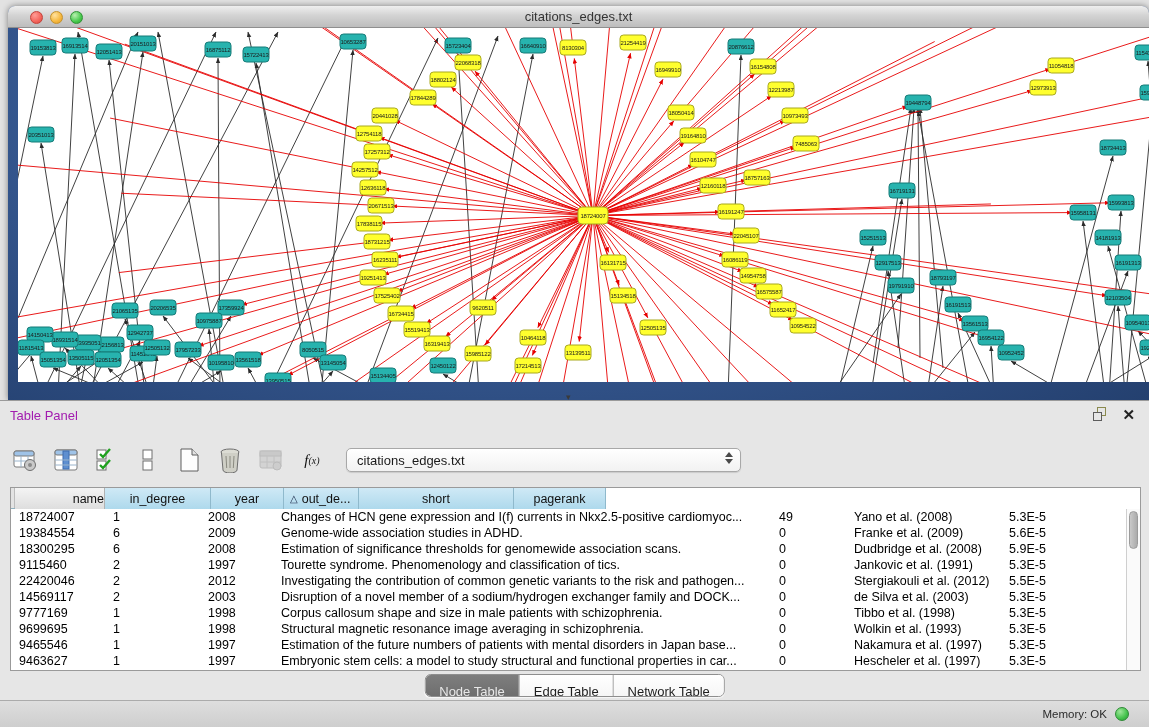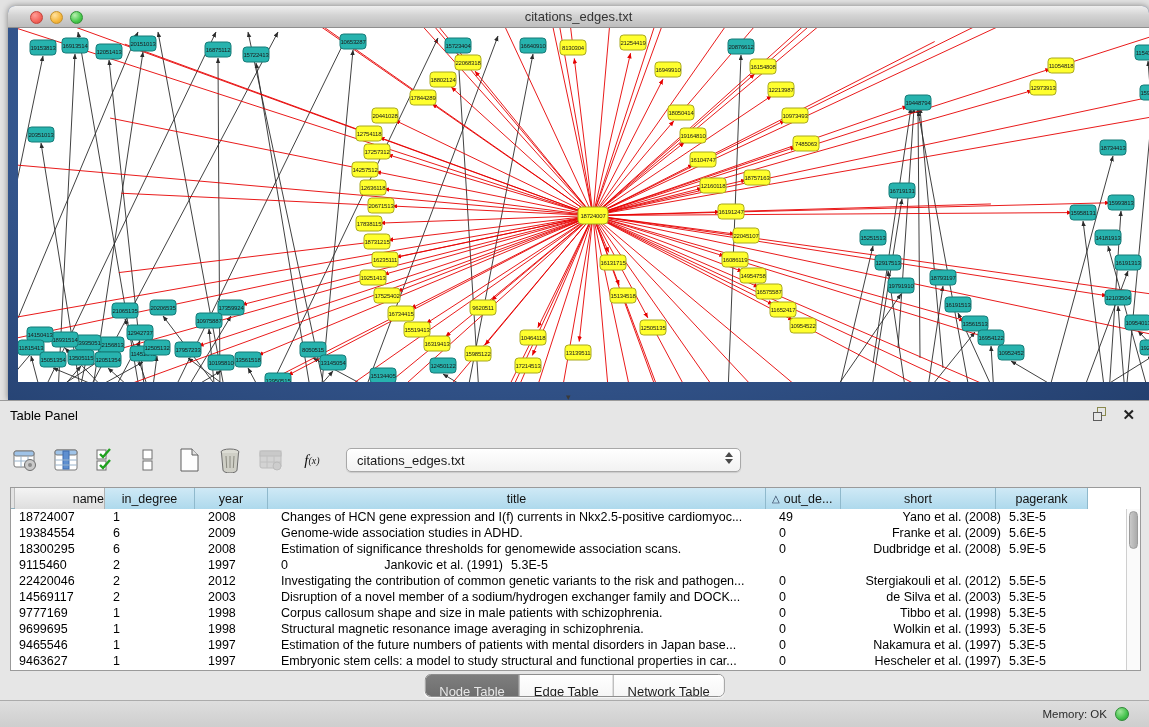--- a/index.html
+++ b/index.html
@@ -21,21 +21,21 @@
   .er { stroke:#e60000; stroke-width:.9; }
   .eb { stroke:#2b2b2b; stroke-width:.9; }
   .nt { fill:#27b3ae; stroke:#157a77; stroke-width:1; }
   .ny { fill:#ffff2e; stroke:#a8a81f; stroke-width:1; }
   .nl { font-size:6px; fill:#1c1c1c; text-anchor:middle; letter-spacing:-.2px; font-family:"Liberation Sans",sans-serif; }
   #splitter-handle { position:absolute; left:566px; top:392px; font-size:9px; color:#3a3a3a; z-index:5; }
   
   #table-panel { position:absolute; left:0; top:400px; width:1149px; height:300px;
     background:#e6e6e6; border-top:1px solid #9a9a9a; }
   #panel-header { position:absolute; left:0; top:0; right:0; height:30px; }
-  #panel-title { position:absolute; left:10px; top:7px; font-size:13px; color:#000000; }
+  #panel-title { position:absolute; left:10px; top:7px; font-size:13px; color:#a21caf; }
   #panel-header-icons { position:absolute; right:14px; top:6px; display:flex; gap:14px; align-items:center; }
   #float-icon { position:relative; width:15px; height:15px; }
   #float-icon .sq1 { position:absolute; left:4px; top:0; width:9px; height:9px; border:1.5px solid #8a8a4e; background:transparent; }
   #float-icon .sq2 { position:absolute; left:0; top:5px; width:9px; height:9px; border:1.5px solid #5c5c5c; background:#e6e6e6; }
   #close-icon { font-size:15px; font-weight:bold; color:#222; line-height:15px; }
   
   #toolbar { position:absolute; left:10px; top:40px; right:10px; height:38px; display:flex; align-items:center; gap:11px; }
   .tool-btn { width:30px; height:30px; display:flex; align-items:center; justify-content:center; }
   .fx { font-size:15px; color:#111; font-style:italic; font-family:"Liberation Serif",serif; }
   .fx small { font-size:10px; }
@@ -47,26 +47,26 @@
   #select-arrows .up { border-bottom:5px solid #4a4a4a; }
   #select-arrows .dn { border-top:5px solid #4a4a4a; }
   
   #grid { position:absolute; left:10px; top:86px; width:1131px; height:184px; background:#ffffff; border:1px solid #9a9a9a; }
   #grid-header { display:flex; height:21px; border-bottom:1px solid #8fb0bf; }
   .hcell { height:21px; font-size:12.5px; color:#111; display:flex; align-items:center; justify-content:center;
     background:linear-gradient(#cfe9f6,#aed9ec); border-right:1px solid #8fb9cc; overflow:hidden; white-space:nowrap; }
   .hcell.gray { background:linear-gradient(#f4f4f4,#dedede); border-right:1px solid #b2b2b2;justify-content:flex-end; }
   .hcell.filler { background:#ffffff; border-right:none; flex:1; }
   #gutter { width:4px; background:#e3e3e3; border-right:1px solid #bcbcbc; height:100%; }
-  .c0{width:90px;} .c1{width:90px;} .c2{width:73px;} .c3{width:498px;} .c4{width:75px; justify-content:flex-start; padding-left:6px;} .c5{width:155px;} .c6{width:92px;}
+  .c0{width:90px;} .c1{width:106px;} .c2{width:73px;} .c3{width:498px;} .c4{width:75px; justify-content:flex-start; padding-left:6px;} .c5{width:155px;} .c6{width:92px;}
   .sort-glyph { font-size:10px; color:#1c2a4a; margin-right:4px; }
   #grid-body { position:absolute; left:0; top:21px; right:14px; bottom:0; overflow:hidden; }
   .trow { display:flex; height:16px; align-items:center; }
   .tcell { font-size:12.5px; color:#000; padding-left:8px; overflow:hidden; white-space:nowrap; height:16px; line-height:16px; }
-  .tcell.b0{width:94px;} .tcell.b1{width:95px;} .tcell.b2{width:73px;} .tcell.b3{width:498px;} .tcell.b4{width:75px;} .tcell.b5{width:155px;text-align:right;} .tcell.b6{width:92px;}
+  .tcell.b0{width:94px;} .tcell.b1{width:95px;} .tcell.b2{width:73px;} .tcell.b3{width:498px;} .tcell.b4{width:75px;} .tcell.b5{width:155px;} .tcell.b6{width:92px;}
   #vscroll { position:absolute; right:0; top:21px; bottom:0; width:14px; background:#fafafa; border-left:1px solid #cfcfcf; }
   #vthumb { position:absolute; left:2px; top:2px; width:9px; height:38px; background:linear-gradient(90deg,#c9c9c9,#ababab); border-radius:5px; border:1px solid #9b9b9b; }
   
   #table-tabs { position:absolute; left:50%; transform:translateX(-50%); top:273px; height:23px; display:flex;
     border:1px solid #8e8e8e; border-radius:6px; overflow:hidden; background:#fff; box-shadow:0 1px 1px rgba(255,255,255,.7); }
   .seg { height:100%; display:flex; align-items:center; justify-content:center; font-size:13px; color:#1d1d1d;
     background:linear-gradient(#ffffff,#f1f1f1); border-right:1px solid #8e8e8e; padding:16px 14px; white-space:nowrap; }
   .seg:last-child { border-right:none; }
   .seg.active { background:linear-gradient(#7e7e7e,#666666); color:#e8e8e8; }
   
@@ -575,23 +575,20 @@
       <div id="gutter"></div>
       <div class="hcell gray c0">
           <span>name</span>
         </div>
       <div class="hcell c1">
           <span>in_degree</span>
         </div>
       <div class="hcell c2">
           <span>year</span>
         </div>
-      <div class="hcell c3">
-          <span>title</span>
-        </div>
       <div class="hcell c4">
           <span class="sort-glyph">△</span>
           <span>out_de...</span>
         </div>
       <div class="hcell c5">
           <span>short</span>
         </div>
       <div class="hcell c6">
           <span>pagerank</span>
         </div>
@@ -622,20 +619,21 @@
           <div class="tcell b2">2008</div>
           <div class="tcell b3">Estimation of significance thresholds for genomewide association scans.</div>
           <div class="tcell b4">0</div>
           <div class="tcell b5">Dudbridge et al. (2008)</div>
           <div class="tcell b6">5.9E-5</div>
         </div>
         <div class="trow">
           <div class="tcell b0">9115460</div>
           <div class="tcell b1">2</div>
           <div class="tcell b2">1997</div>
+          <div class="tcell b3">Tourette syndrome. Phenomenology and classification of tics.</div>
           <div class="tcell b4">0</div>
           <div class="tcell b5">Jankovic et al. (1991)</div>
           <div class="tcell b6">5.3E-5</div>
         </div>
         <div class="trow">
           <div class="tcell b0">22420046</div>
           <div class="tcell b1">2</div>
           <div class="tcell b2">2012</div>
           <div class="tcell b3">Investigating the contribution of common genetic variants to the risk and pathogen...</div>
           <div class="tcell b4">0</div>

